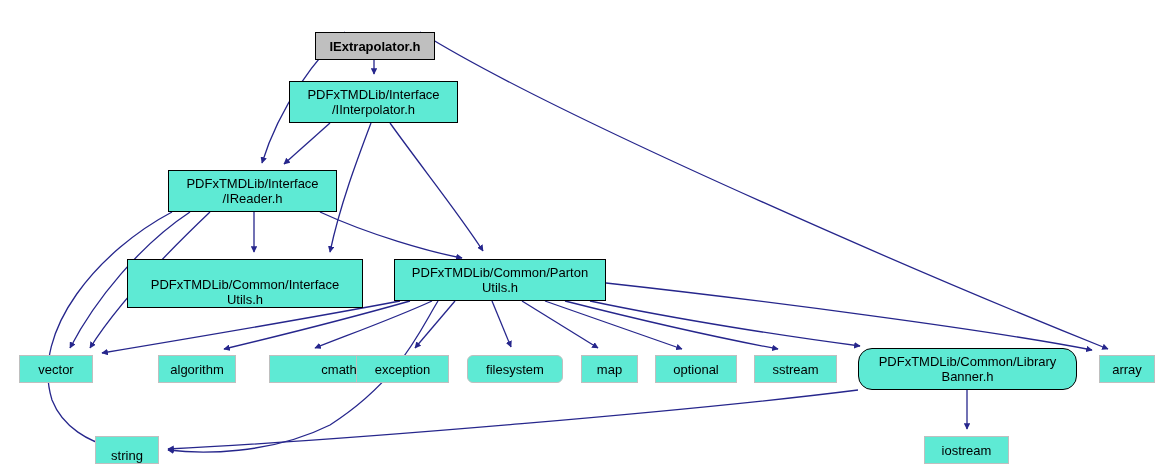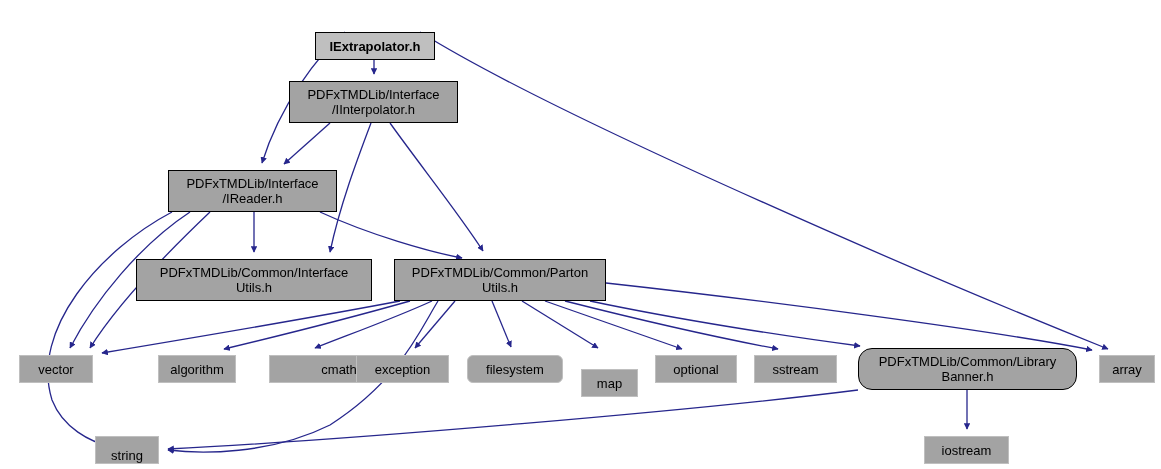--- a/index.html
+++ b/index.html
@@ -22,21 +22,21 @@
     width: 1161px;
     height: 469px;
   }
   .node {
     position: absolute;
     box-sizing: border-box;
     display: flex;
     align-items: center;
     justify-content: center;
     text-align: center;
-    background: #a3a3a3;
+    background: #5eead4;
     border: 1px solid #bfbfbf;
     color: #000000;
     font-size: 13px;
     line-height: 15px;
     letter-spacing: 0px;
     white-space: pre;
     z-index: 5;
   }
   .node.lib {
     border: 1px solid #000000;
@@ -86,30 +86,30 @@
         <path d="M 858,390 C 700,410 350,440 168,449" fill="none" stroke="#26268c" stroke-width="1.3" marker-end="url(#arrow)"></path>
       </g>
   </svg>
 
   <div id="node-layer">
       <div class="node root" style="left: 315px; top: 4px; width: 120px; height: 28px;"><span>IExtrapolator.h</span></div>
       <div class="node lib" style="left: 289px; top: 81px; width: 169px; height: 42px;"><span>PDFxTMDLib/Interface
 /IInterpolator.h</span></div>
       <div class="node lib" style="left: 168px; top: 170px; width: 169px; height: 42px;"><span>PDFxTMDLib/Interface
 /IReader.h</span></div>
-      <div class="node lib" style="left: 136px; top: 259px; width: 236px; height: 42px;"><span>PDFxTMDLib/Common/Interface
+      <div class="node lib" style="left: 127px; top: 259px; width: 236px; height: 49px; align-items: flex-end;"><span>PDFxTMDLib/Common/Interface
 Utils.h</span></div>
       <div class="node lib" style="left: 394px; top: 259px; width: 212px; height: 42px;"><span>PDFxTMDLib/Common/Parton
 Utils.h</span></div>
       <div class="node" style="left: 19px; top: 355px; width: 74px; height: 28px;"><span>vector</span></div>
       <div class="node" style="left: 158px; top: 355px; width: 78px; height: 28px;"><span>algorithm</span></div>
       <div class="node" style="left: 269px; top: 355px; width: 92px; height: 28px; padding-left: 48px;"><span>cmath</span></div>
       <div class="node" style="left: 356px; top: 355px; width: 93px; height: 28px;"><span>exception</span></div>
       <div class="node" style="left: 467px; top: 355px; width: 96px; height: 28px; border-radius: 6px;"><span>filesystem</span></div>
-      <div class="node" style="left: 581px; top: 355px; width: 57px; height: 28px; margin-top: 14px;"><span>map</span></div>
+      <div class="node" style="left: 581px; top: 355px; width: 57px; height: 28px;"><span>map</span></div>
       <div class="node" style="left: 655px; top: 355px; width: 82px; height: 28px;"><span>optional</span></div>
       <div class="node" style="left: 754px; top: 355px; width: 83px; height: 28px;"><span>sstream</span></div>
       <div class="node lib" style="left: 858px; top: 348px; width: 219px; height: 42px; border-radius: 14px;"><span>PDFxTMDLib/Common/Library
 Banner.h</span></div>
       <div class="node" style="left: 1099px; top: 355px; width: 56px; height: 28px;"><span>array</span></div>
       <div class="node" style="left: 95px; top: 436px; width: 64px; height: 28px; align-items: flex-end;"><span>string</span></div>
       <div class="node" style="left: 924px; top: 436px; width: 85px; height: 28px;"><span>iostream</span></div>
     </div>
 
 </div>

